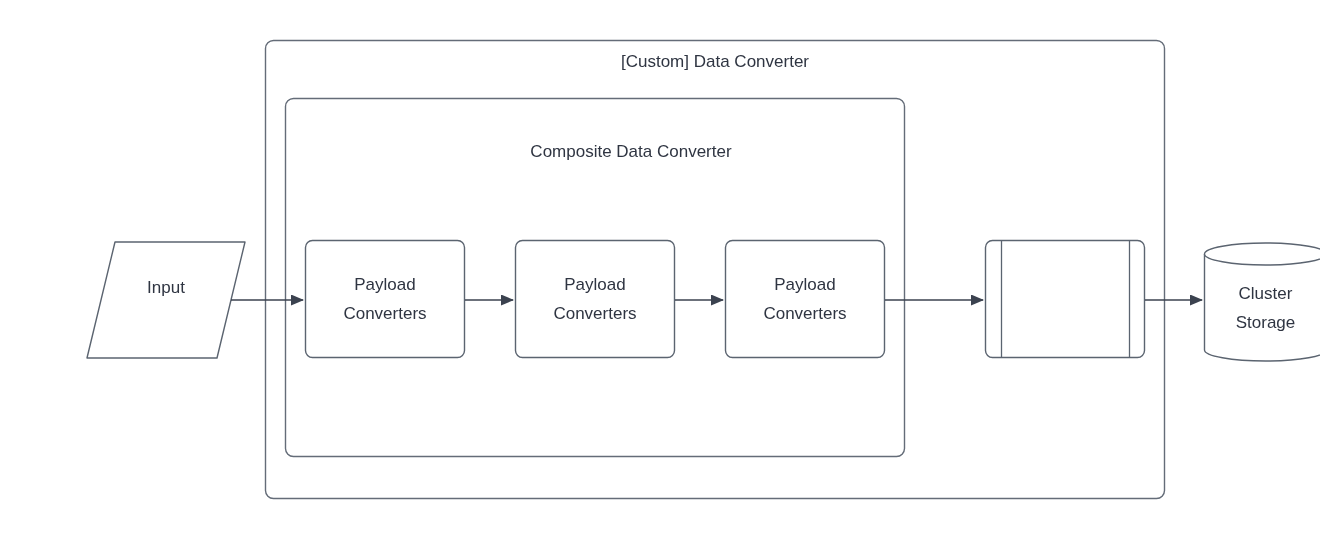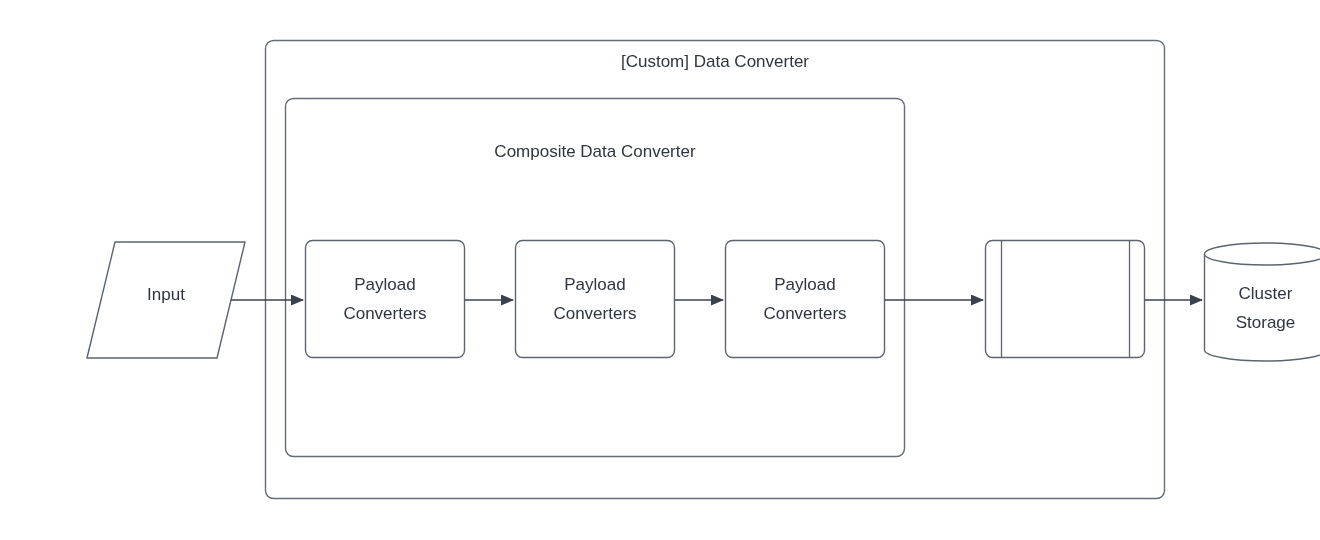--- a/index.html
+++ b/index.html
@@ -95,23 +95,23 @@
 
     <line class="connector" x1="186" y1="300" x2="258" y2="300" marker-end="url(#arrowhead)"></line>
     <line class="connector" x1="420" y1="300" x2="468" y2="300" marker-end="url(#arrowhead)"></line>
     <line class="connector" x1="630" y1="300" x2="678" y2="300" marker-end="url(#arrowhead)"></line>
     <line class="connector" x1="840" y1="300" x2="938" y2="300" marker-end="url(#arrowhead)"></line>
     <line class="connector" x1="1100" y1="300" x2="1157" y2="300" marker-end="url(#arrowhead)"></line>
   </svg>
 
   <div class="container-title" style="left:220px; top:50px; width:900px; height:24px;">[Custom] Data Converter</div>
 
-  <div class="container-title" style="left:240px; top:140px; width:620px; height:24px;">Composite Data Converter</div>
+  <div class="container-title" style="left:240px; top:140px; width:620px; height:24px;padding-left:36px;">Composite Data Converter</div>
 
-  <div class="lbl" style="left:42px; top:234px; width:158px; height:120px;">
+  <div class="lbl" style="left:42px; top:227px; width:158px; height:120px;">
     <span class="wrap">Input</span>
   </div>
 
   <div class="lbl" style="left:260px; top:240px; width:160px; height:118px;">
     <span class="wrap">Payload Converters</span>
   </div>
 
   <div class="lbl" style="left:470px; top:240px; width:160px; height:118px;">
     <span class="wrap">Payload Converters</span>
   </div>

